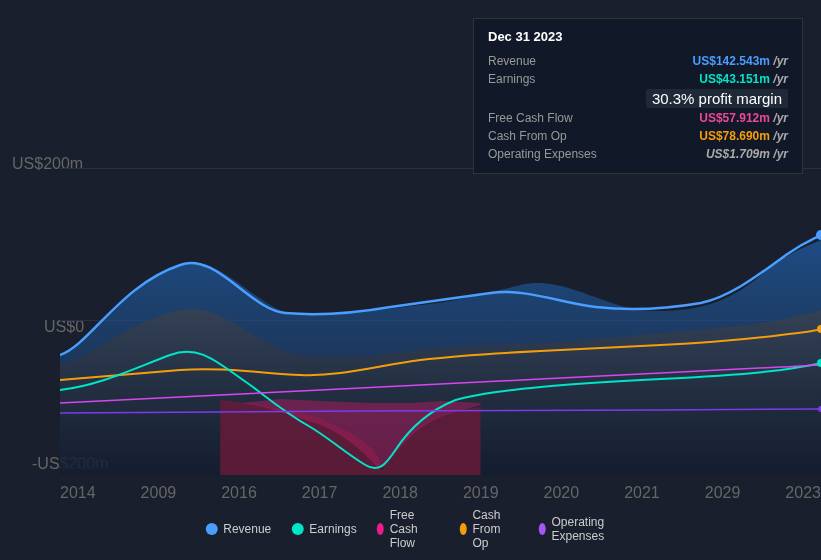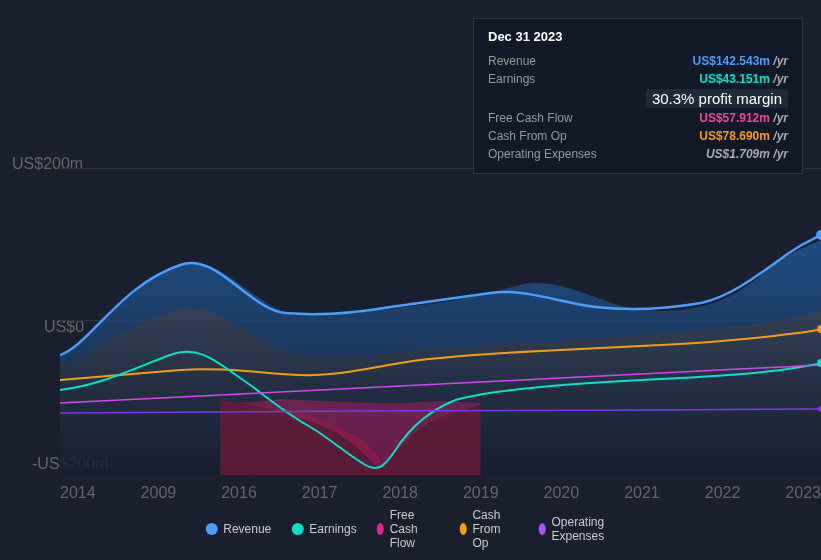--- a/index.html
+++ b/index.html
@@ -236,21 +236,21 @@
 
 <div class="x-labels">
   <span>2014</span>
   <span>2009</span>
   <span>2016</span>
   <span>2017</span>
   <span>2018</span>
   <span>2019</span>
   <span>2020</span>
   <span>2021</span>
-  <span>2022</span>
+  <span>2029</span>
   <span>2023</span>
 </div>
 
 <div class="legend">
   <div class="legend-item">
     <div class="legend-dot dot-blue"></div>
     <span>Revenue</span>
   </div>
   <div class="legend-item">
     <div class="legend-dot dot-green"></div>

